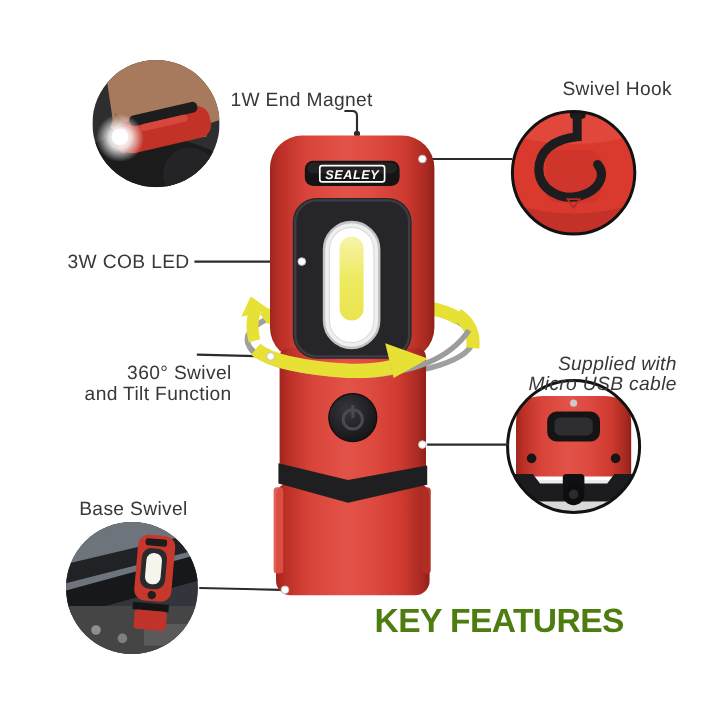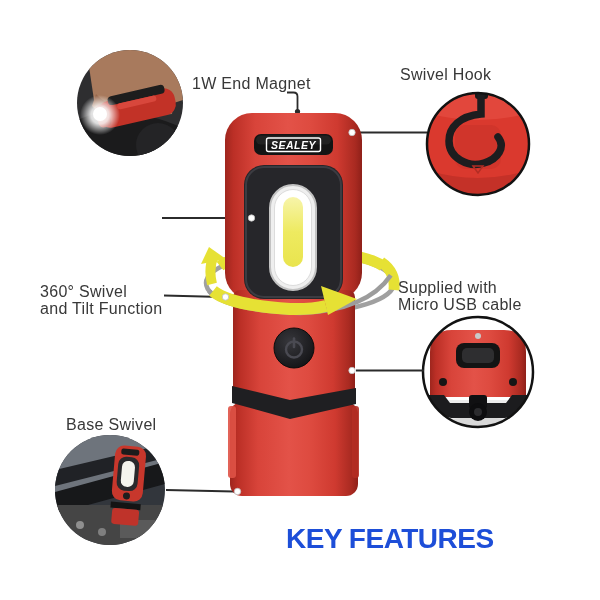--- a/index.html
+++ b/index.html
@@ -5,24 +5,24 @@
   html,body{margin:0;padding:0;background:#fff;}
   #stage{
     position:relative;width:600px;height:600px;background:#fff;overflow:hidden;
     font-family:"Liberation Sans",sans-serif;
   }
   .callout-label{
     position:absolute;color:#383838;font-size:16px;line-height:17px;
     letter-spacing:.3px;white-space:pre-line;
   }
   .align-right{text-align:right;}
-  .align-center{text-align:left;}
+  .align-center{text-align:right;}
   #key-features{
-    position:absolute;right:54px;top:523px;width:260px;text-align:left;
-    font-size:28px;font-weight:800;letter-spacing:-.5px;color:#1d4ed8;
+    position:absolute;right:54px;top:502px;width:260px;text-align:center;
+    font-size:28px;font-weight:800;letter-spacing:-.5px;color:#4d7c0f;
   }
   svg{position:absolute;left:0;top:0;}
 </style>
 </head>
 <body>
 
 <div id="stage">
 
   <svg width="600" height="600" viewBox="0 0 600 600">
     <defs>
@@ -193,23 +193,24 @@
       <circle cx="225.5" cy="297" r="3.2"></circle>
       <circle cx="352" cy="370.5" r="3.2"></circle>
       <circle cx="237.5" cy="491.5" r="3.2"></circle>
     </g>
   </svg>
 
   <div class="callout-label" style="left:192px;top:75px;">1W End Magnet</div>
 
   <div class="callout-label align-center" style="left:400px;top:66px;width:160px;">Swivel Hook</div>
 
-
-  <div class="callout-label align-center" style="left:40px;top:283px;width:153px;">360° Swivel
+  <div class="callout-label align-right" style="left:38px;top:210px;width:120px;">3W COB LED</div>
+
+  <div class="callout-label align-center" style="left:40px;top:303px;width:153px;">360° Swivel
 and Tilt Function</div>
 
-  <div class="callout-label align-center" style="left:398px;top:279px;width:166px;">Supplied with
+  <div class="callout-label align-center" style="left:398px;top:295px;width:166px;font-style:italic;">Supplied with
 Micro USB cable</div>
 
   <div class="callout-label" style="left:66px;top:416px;">Base Swivel</div>
 
   <div id="key-features">KEY FEATURES</div>
 </div>
 
 </body></html>

